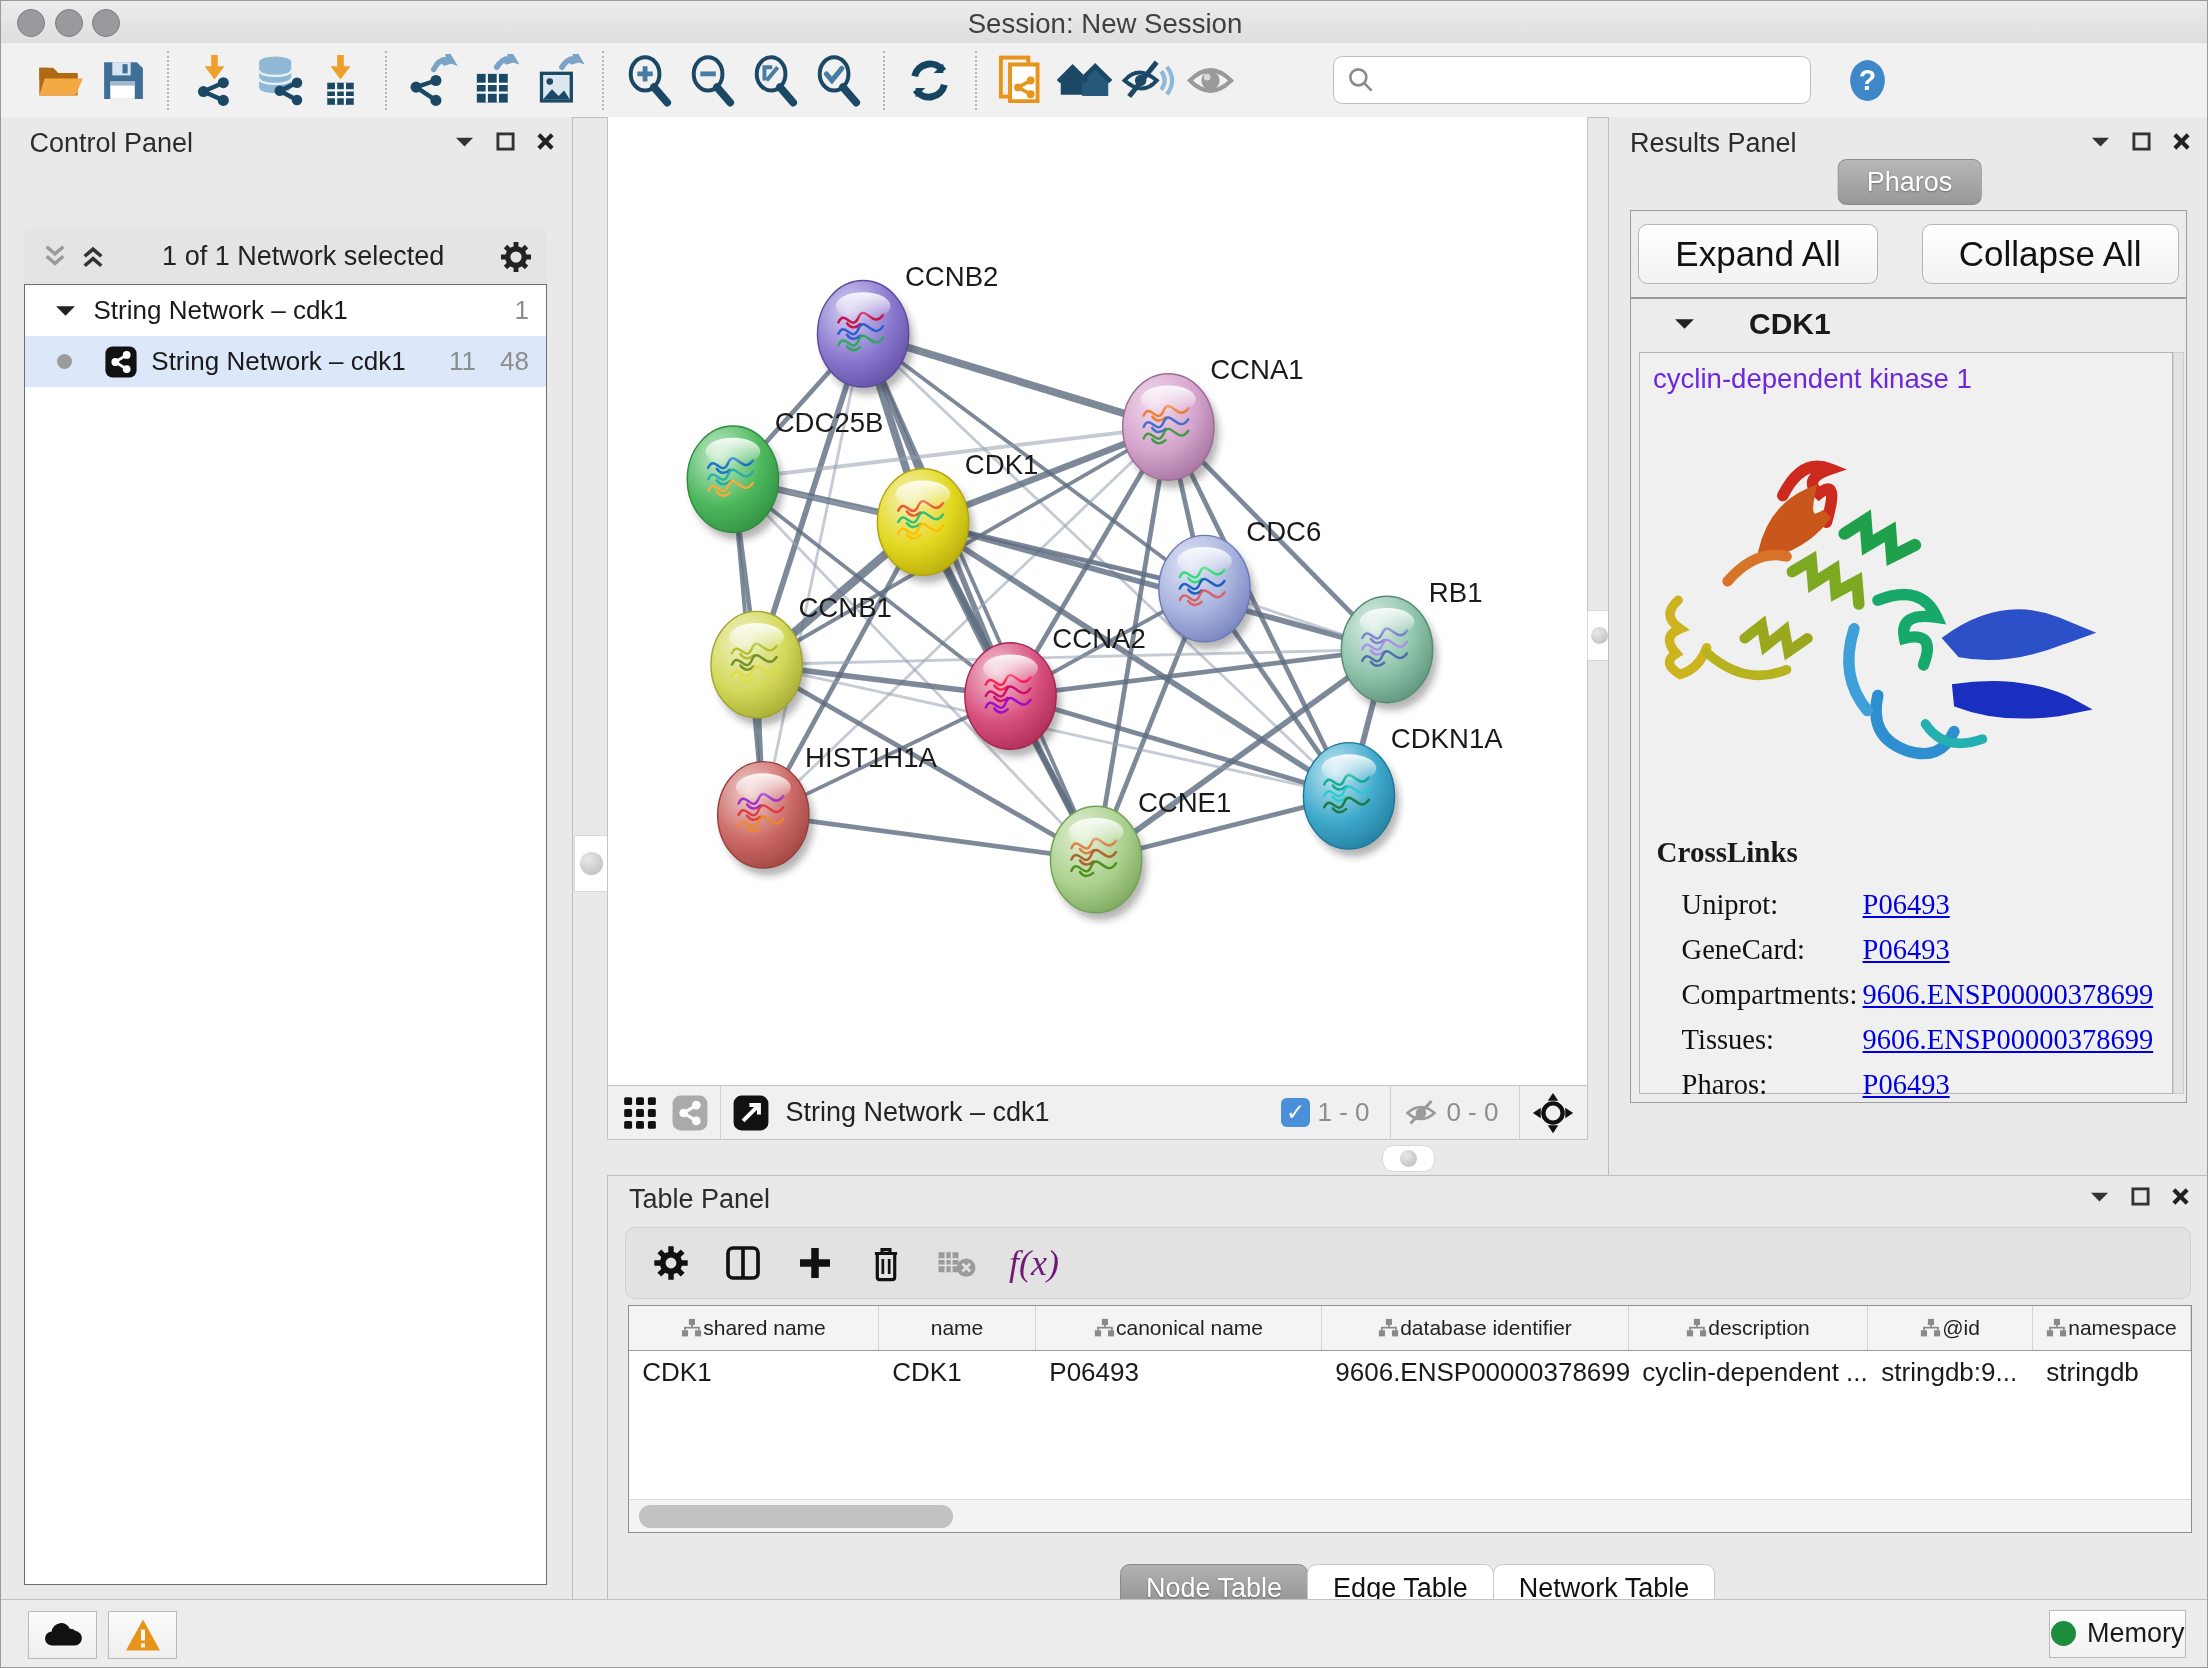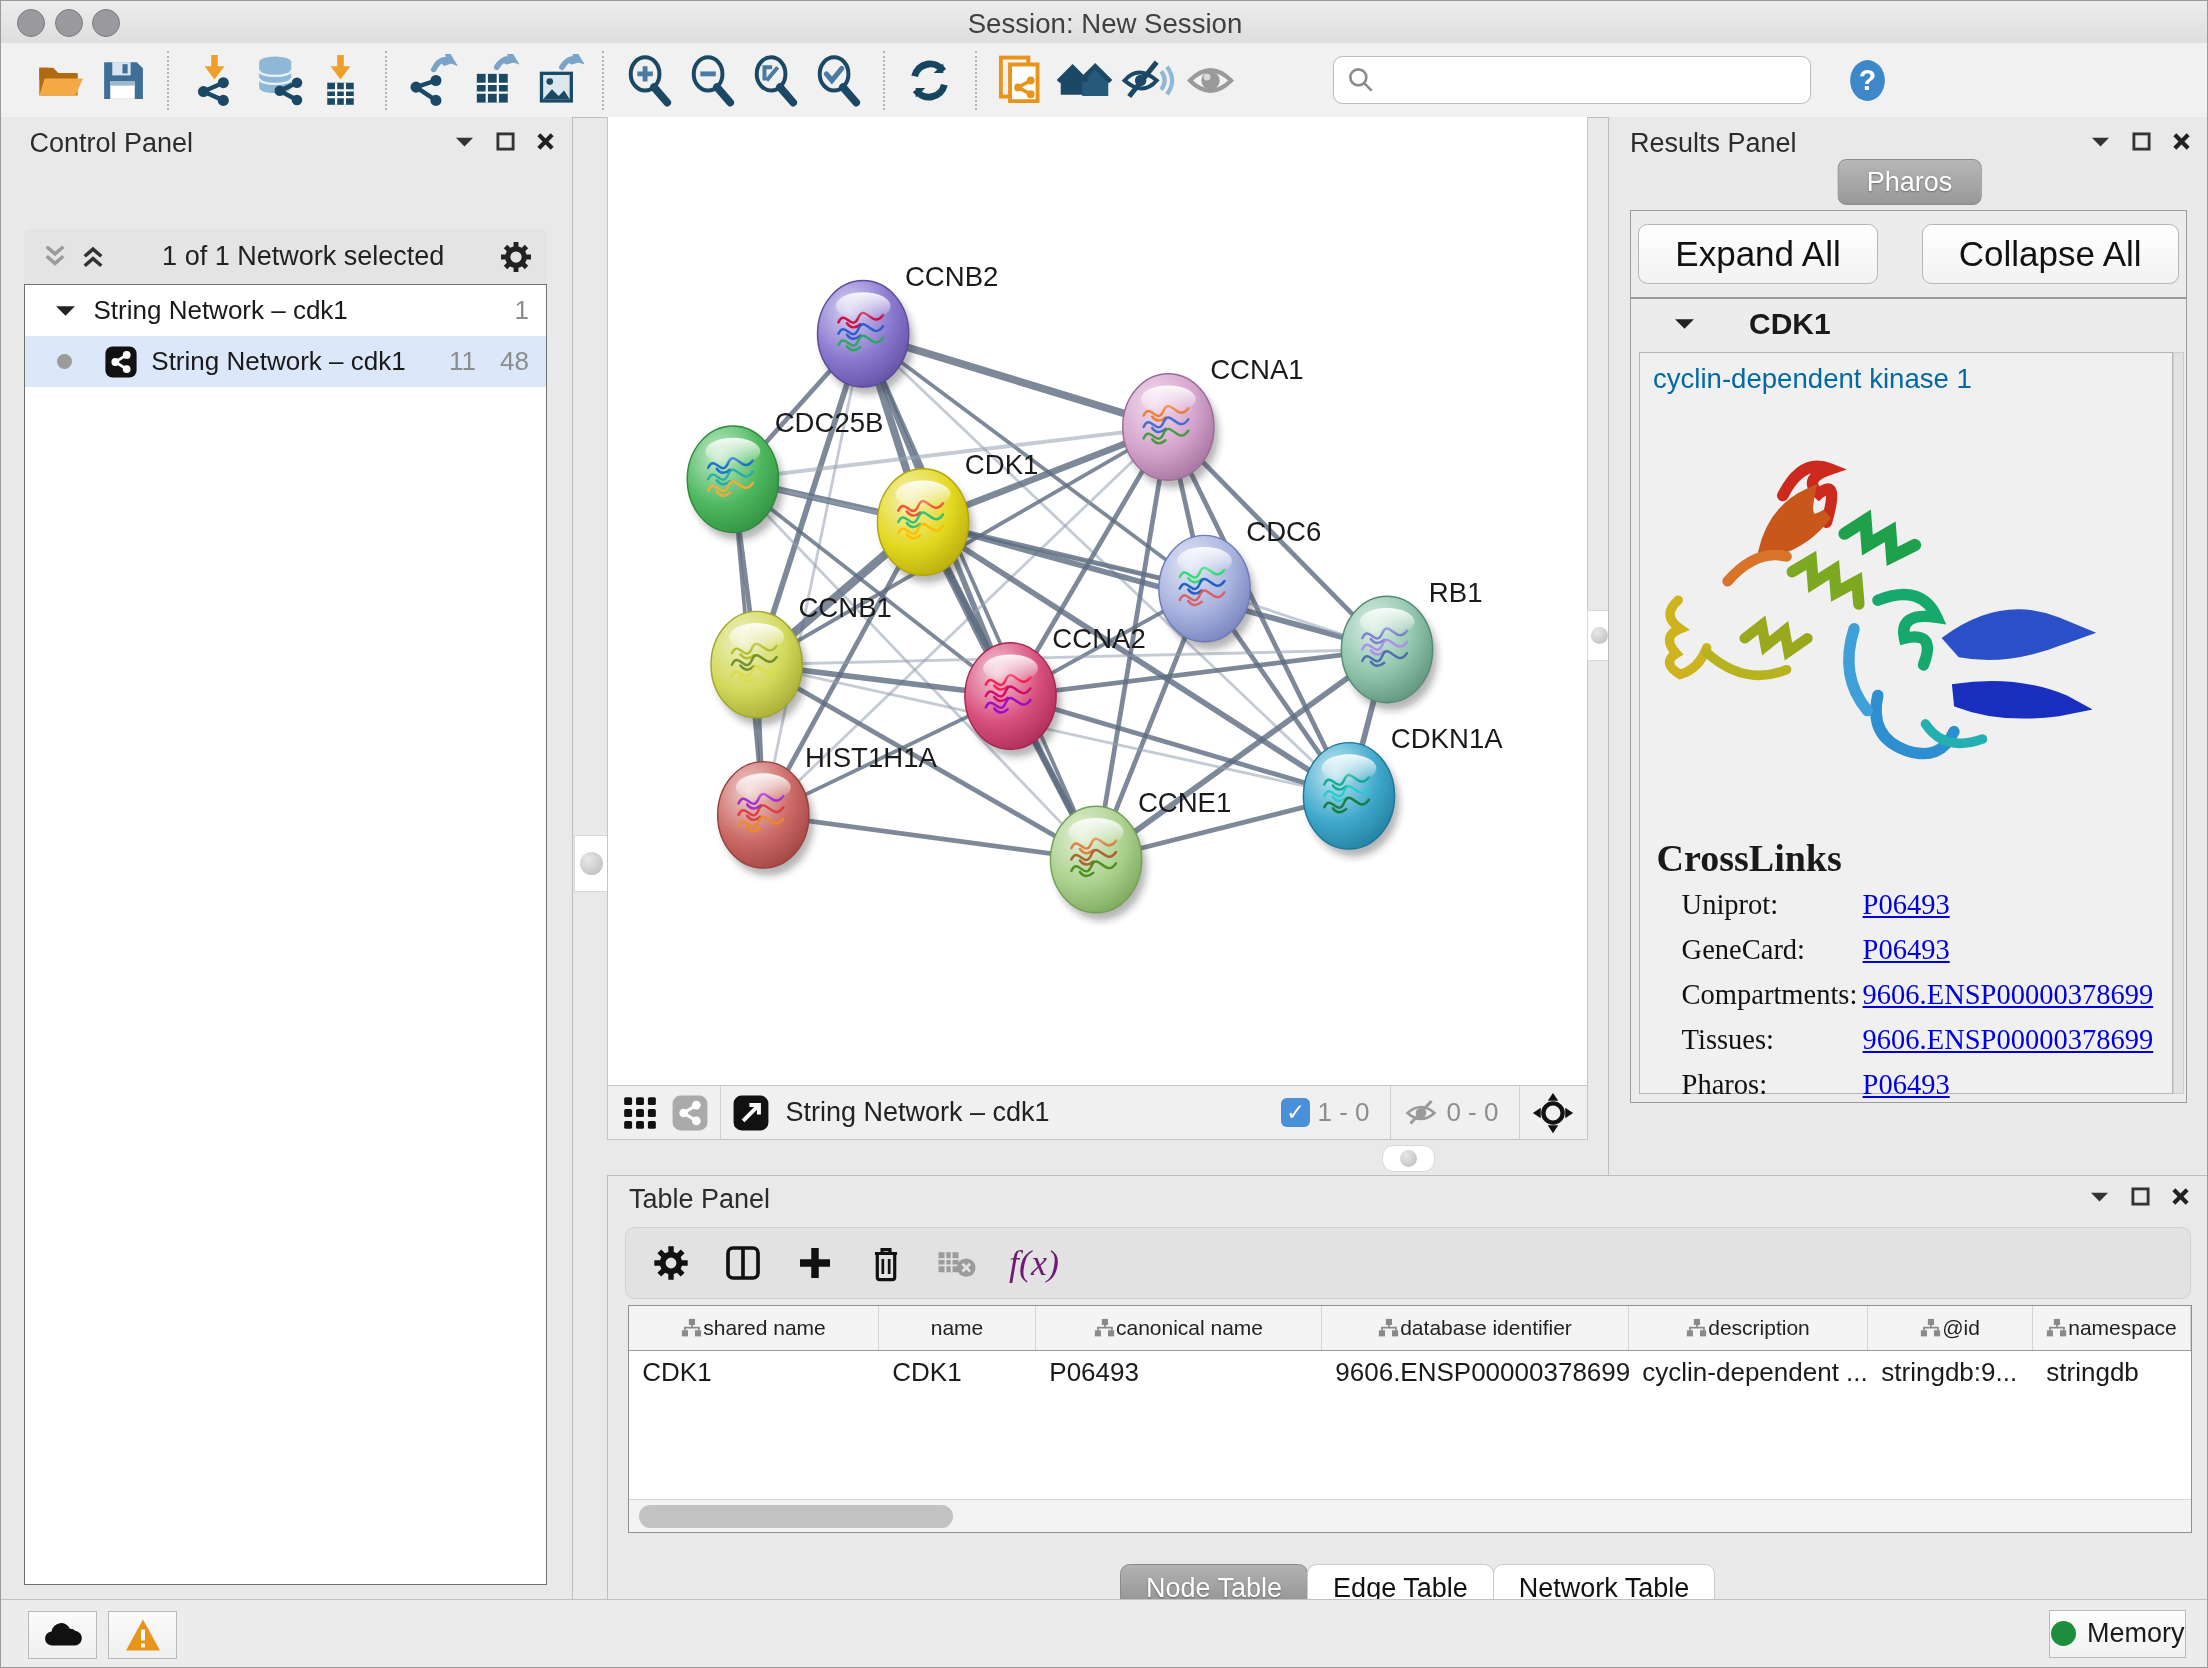--- a/index.html
+++ b/index.html
@@ -67,24 +67,24 @@
   .rp-box1{position:absolute;left:21px;top:93px;width:557px;height:88px;border:1.9px solid #9b9b9b;
       background:#ececec;display:flex;align-items:center;justify-content:center;gap:44px;box-sizing:border-box;}
   .btn{background:linear-gradient(#ffffff,#f2f2f2);border:1.9px solid #b5b5b5;border-radius:9.5px;
       font-size:35px;padding:8.6px 36px;color:#111;}
   .rp-box2{position:absolute;left:21px;top:181px;width:557px;height:805px;border:1.9px solid #9b9b9b;
       background:#ececec;box-sizing:border-box;}
   .rp-protein-head{position:absolute;left:0;top:0;width:100%;height:49px;display:flex;align-items:center;}
   .rp-protein-name{font-size:30px;font-weight:bold;margin-left:53px;}
   .rp-inner{position:absolute;left:7.6px;top:53px;right:13.3px;bottom:7.6px;border:1px solid #b5b5b5;
       background:#f0f0f0;}
-  .rp-desc{position:absolute;left:13.3px;top:9.5px;font-size:27.6px;color:#0369a1;}
+  .rp-desc{position:absolute;left:13.3px;top:9.5px;font-size:27.6px;color:#6d28d9;}
   .rp-structure{position:absolute;left:0px;top:57px;width:529px;height:409px;}
   .xl-head{position:absolute;left:17px;top:483px;font-family:"Liberation Serif",serif;
-      font-weight:bold;font-size:38px;}
+      font-weight:bold;font-size:29px;}
   .xl-rows{position:absolute;left:42px;top:529px;width:476px;}
   .xl-row{display:flex;height:45px;align-items:center;font-family:"Liberation Serif",serif;font-size:28.5px;}
   .xl-label{width:181px;color:#111;}
   .xl-link{color:#0000DD;text-decoration:underline;}
   .rp-scroll{position:absolute;right:1.9px;top:53px;width:9.5px;bottom:7.6px;background:#e2e2e2;border:1px solid #cdcdcd;}
   
   .table-panel{left:606px;top:1174px;width:1603px;height:424px;background:#e9e9e9;
       border-left:1px solid #bdbdbd;border-top:1px solid #bdbdbd;}
   .tp-head{position:absolute;left:21px;top:7.6px;}
   .tp-winctl{position:absolute;right:21px;top:11.4px;}

